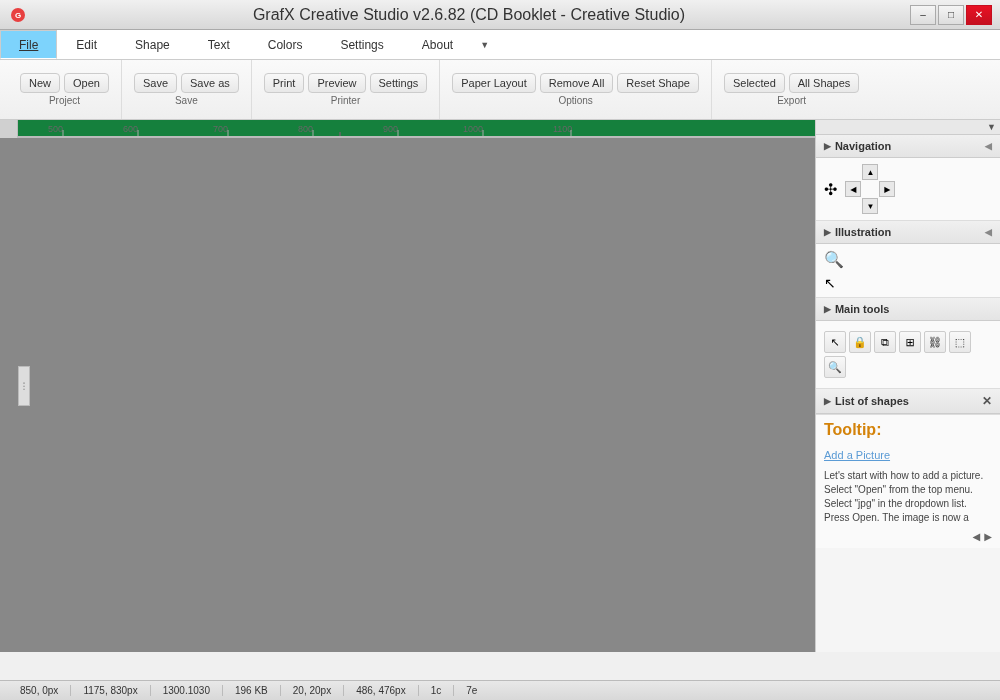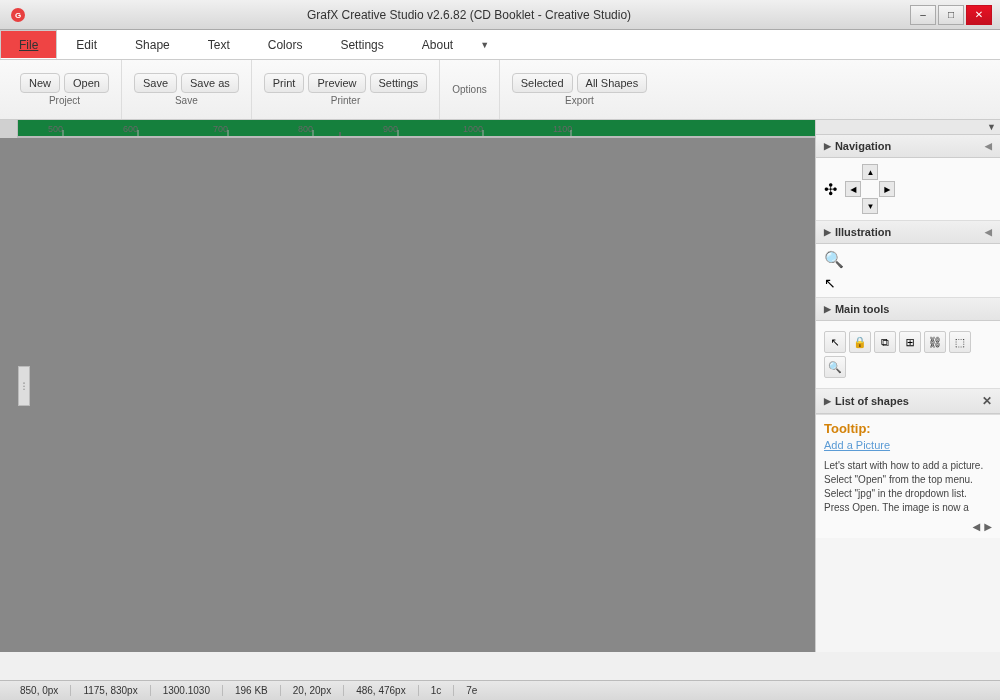--- a/index.html
+++ b/index.html
@@ -9,21 +9,21 @@
     .title-bar {
       height: 30px;
       background: linear-gradient(to bottom, #f0f0f0, #d8d8d8);
       border-bottom: 1px solid #aaa;
       display: flex;
       align-items: center;
       justify-content: space-between;
       padding: 0 8px;
       user-select: none;
     }
-    .title-bar-title { flex: 1; text-align: center; font-size: 12px; color: #333; }
+    .title-bar-title { flex: 1; text-align: center; font-size: 16px; color: #333; }
     .title-bar-controls { display: flex; gap: 2px; }
     .title-btn {
       width: 26px; height: 20px; border: 1px solid #aaa;
       background: linear-gradient(to bottom, #f5f5f5, #ddd);
       cursor: pointer; display: flex; align-items: center; justify-content: center;
       font-size: 10px; color: #333;
     }
     .title-btn.close { background: linear-gradient(to bottom, #e81123, #c50f1f); color: white; border-color: #c50f1f; }
 
     
@@ -34,21 +34,21 @@
       display: flex;
       align-items: stretch;
     }
     .menu-item {
       padding: 0 18px;
       display: flex; align-items: center;
       cursor: pointer; font-size: 12px; color: #333;
       border: 1px solid transparent;
     }
     .menu-item.active {
-      background: #ef4444;
+      background: #7dd3fc;
       border: 1px solid #ccc;
       border-bottom: 1px solid white;
       z-index: 1;
       text-decoration: underline;
     }
 
     
     .toolbar {
       height: 60px;
       background: linear-gradient(to bottom, #fafafa, #efefef);
@@ -136,22 +136,22 @@
       font-size: 11px;
       border-radius: 2px;
     }
 
     
     .tooltip-section {
       padding: 6px 8px;
       background: #fafafa;
     }
     .tooltip-title {
-      font-weight: bold; font-size: 13px; color: #d4830a;
-      margin-bottom: 3px;
+      font-weight: bold; font-size: 16px; color: #d4830a;
+      margin-bottom: 10px;
     }
     .tooltip-link {
       color: #5b9bd5; font-size: 11px; cursor: pointer;
       text-decoration: underline;
       margin-bottom: 8px;
       display: block;
     }
     .tooltip-text {
       font-size: 10px; color: #444; line-height: 1.4;
     }
@@ -258,20 +258,25 @@
     </div>
     <div class="toolbar-group">
       <div class="toolbar-buttons">
         <button class="toolbar-btn">Print</button>
         <button class="toolbar-btn">Preview</button>
         <button class="toolbar-btn">Settings</button>
       </div>
       <div class="toolbar-label">Printer</div>
     </div>
     <div class="toolbar-group">
+      <div class="toolbar-buttons">
+        <button class="toolbar-btn">Paper Layout</button>
+        <button class="toolbar-btn">Remove All</button>
+        <button class="toolbar-btn">Reset Shape</button>
+      </div>
       <div class="toolbar-label">Options</div>
     </div>
     <div class="toolbar-group">
       <div class="toolbar-buttons">
         <button class="toolbar-btn">Selected</button>
         <button class="toolbar-btn">All Shapes</button>
       </div>
       <div class="toolbar-label">Export</div>
     </div>
   </div>

